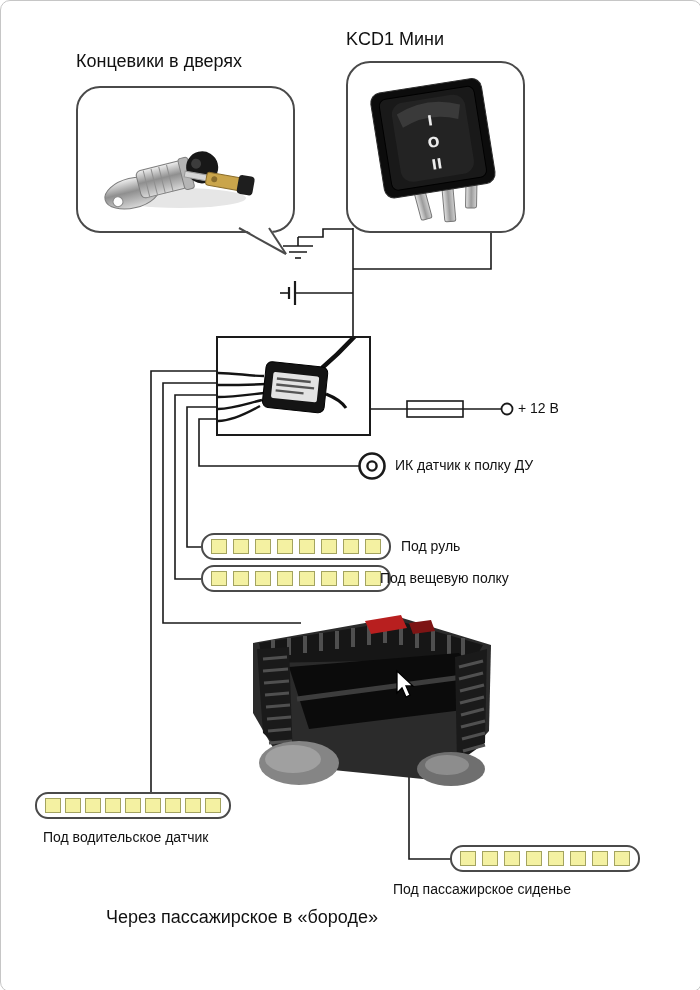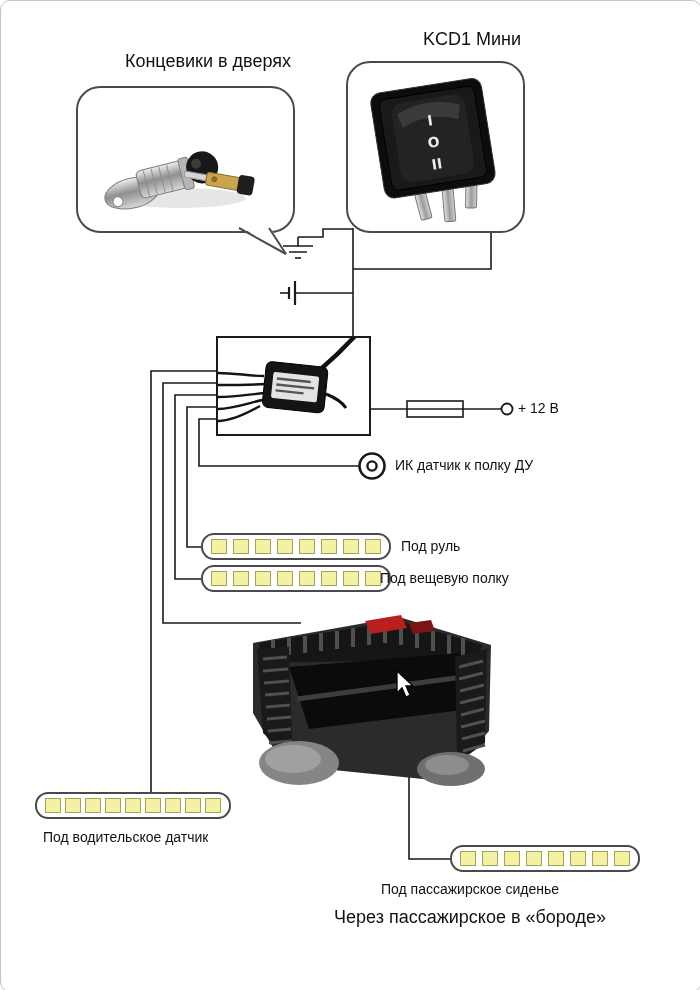--- a/index.html
+++ b/index.html
@@ -8,21 +8,21 @@
     border:1px solid #c6c6c6;border-radius:10px;overflow:hidden;
     font-family:"Liberation Sans",sans-serif;color:#111;
   }
   .abs{position:absolute;}
   .bubble{
     position:absolute;background:#fff;border:2px solid #4a4a4a;
     border-radius:24px;z-index:2;display:flex;align-items:center;justify-content:center;
   }
   .lbl{position:absolute;font-size:14px;line-height:1.2;color:#111;white-space:nowrap;z-index:3;}
   .lbl-big{font-size:18px;}
-  .center{text-align:right;white-space:normal;}
+  .center{text-align:left;white-space:normal;}
   .strip{
     position:absolute;display:flex;gap:6px;align-items:center;
     padding:4px 8px;border:2px solid #4a4a4a;border-radius:13px;background:#fff;z-index:2;
   }
   .strip.tight{gap:4px;}
   .led{width:16px;height:15px;background:#f4f1a2;border:1px solid #a3a35f;box-sizing:border-box;flex:0 0 auto;}
   #controller-box{
     position:absolute;left:215px;top:335px;width:155px;height:100px;
     border:2px solid #1a1a1a;background:#fff;box-sizing:border-box;z-index:2;
   }
@@ -206,21 +206,21 @@
   <div class="strip" style="left:449px;top:844px">
       <span class="led"></span>
       <span class="led"></span>
       <span class="led"></span>
       <span class="led"></span>
       <span class="led"></span>
       <span class="led"></span>
       <span class="led"></span>
       <span class="led"></span>
     </div>
-  <div class="lbl" style="left:380px;top:880px">Под пассажирское сиденье</div>
+  <div class="lbl" style="left:392px;top:880px">Под пассажирское сиденье</div>
 
   <svg class="abs" style="left:248px;top:612px;z-index:2" width="244" height="176" viewBox="0 0 244 176">
     <polygon points="4,30 150,4 242,32 240,118 194,168 34,152 4,100" fill="#2b2b2b"></polygon>
     <polygon points="10,30 150,8 234,32 226,46 14,50" fill="#161616"></polygon>
     <g stroke="#4f4f4f" stroke-width="4">
       <line x1="24" y1="27" x2="24" y2="44"></line>
         <line x1="40" y1="25" x2="40" y2="42"></line>
       <line x1="56" y1="23" x2="56" y2="40"></line>
         <line x1="72" y1="20" x2="72" y2="38"></line>
       <line x1="88" y1="18" x2="88" y2="36"></line>

